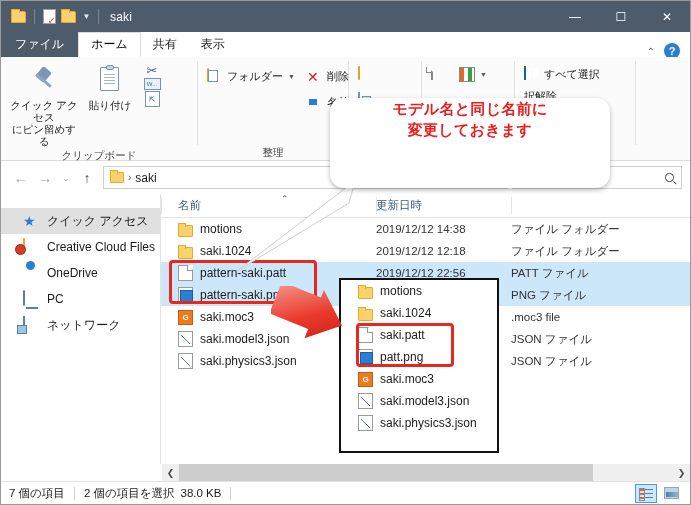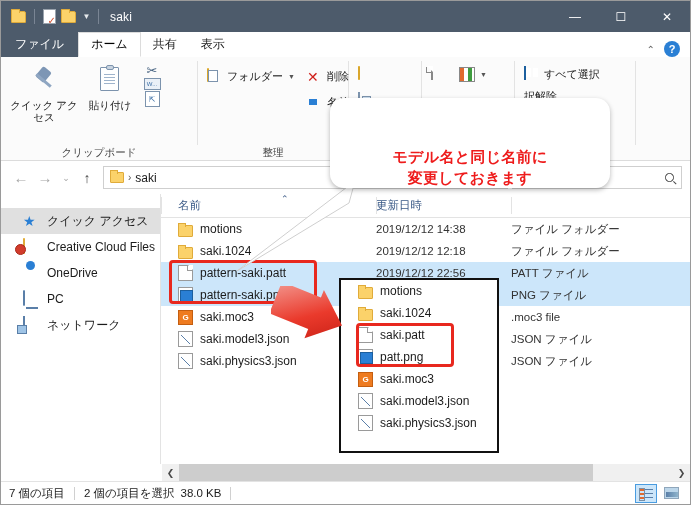--- a/index.html
+++ b/index.html
@@ -58,21 +58,21 @@
     width: 46px; height: 31px; display: flex;
     align-items: center; justify-content: center;
     color: #ffffff; font-size: 12px;
   }
 
   
   .tabsrow {
     position: absolute; left: 0; top: 31px;
     width: 689px; height: 40px;
     background: #ffffff;
-    border-bottom: 6px solid #000000;
+    border-bottom: 2px solid #000000;
     display: flex; align-items: stretch;
   }
   .tab {
     display: flex; align-items: center; justify-content: center;
     font-size: 12px; color: #1b1b1b; padding: 0 12px; height: 25px;
   }
   .tab.file {
     background: #4d5b6b; color: #ffffff; padding: 0 14px;
   }
   .tab.active {
@@ -436,21 +436,21 @@
     gap: 7px; padding-left: 17px; font-size: 12px; color: #1b1b1b;
   }
 
   
   .callout {
     position: absolute; left: 329px; top: 97px;
     width: 280px; height: 90px;
     background: #ffffff; border-radius: 14px;
     box-shadow: 0 2px 5px rgba(0,0,0,.28);
     z-index: 40;
-    display: flex; align-items: flex-end; justify-content: center;
+    display: flex; align-items: flex-start; justify-content: center;
     text-align: center;
   }
   .callout .ctext {
     color: #ee1b1b; font-size: 15px; line-height: 21px; font-weight: 600;
     letter-spacing: .3px;
   }
   .callout-tail {
     position: absolute; left: 236px; top: 180px;
     width: 120px; height: 90px; z-index: 39;
   }
@@ -550,20 +550,21 @@
     </div>
   </div>
 
   <div class="ribbon">
 
     <div class="rgroup" style="width:196px">
       <div class="rgroup-body">
         <div class="bigbtn">
           <div class="pin-ico"></div>
           <div class="lbl">クイック アクセス</div>
+          <div>にピン留めする</div>
         </div>
         <div class="bigbtn" style="width:58px">
           <div class="paste-ico">
             <div class="board"></div>
               <div class="clip"></div>
               <div class="lines"></div>
           </div>
           <div class="lbl">貼り付け</div>
         </div>
         <div class="smallcol">

